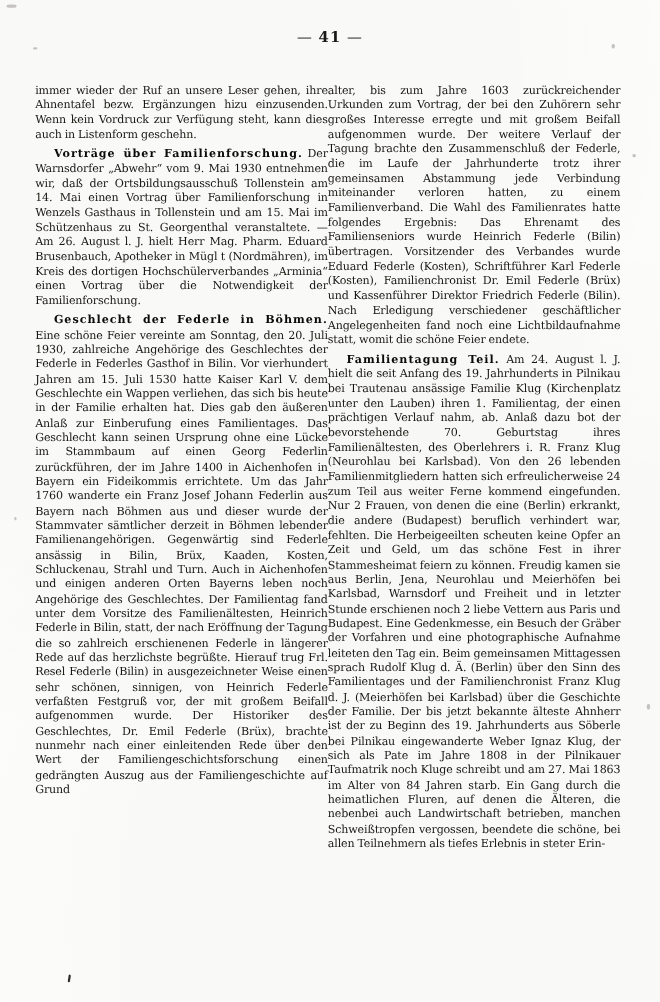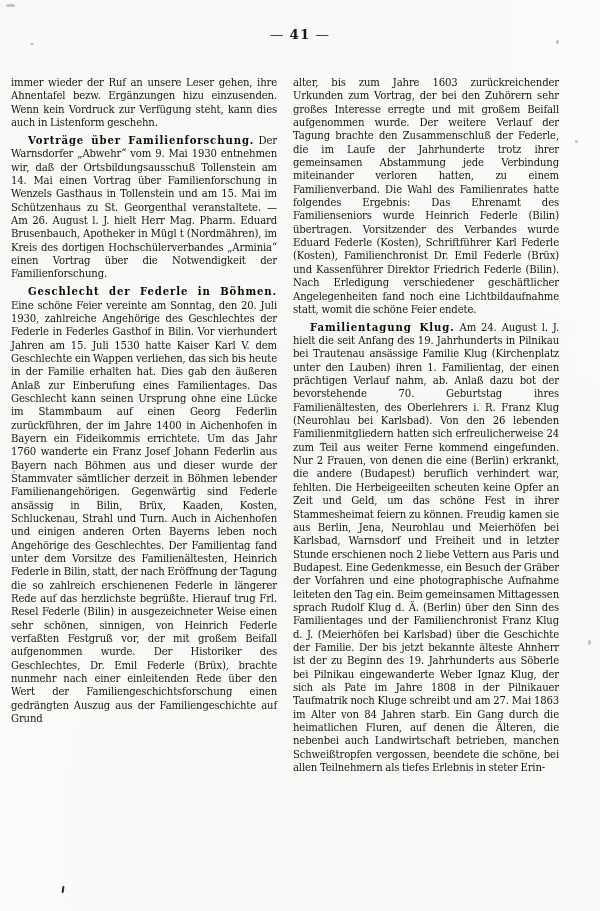--- a/index.html
+++ b/index.html
@@ -49,25 +49,24 @@
   }
   .page-header .dash {
     font-weight: 400;
     padding: 0 5px;
     color: #272420;
   }
 
   .columns {
     position: absolute;
     top: 76px;
-    left: 11px;
+    left: 32px;
     width: 548px;
     height: 800px;
     display: flex;
-    gap: 16px;
   }
   .col {
     width: 266px;
     height: 100%;
   }
 
   
   .para {
     font-family: "DejaVu Serif", "Liberation Serif", serif;
     font-size: 10.1px;
@@ -148,21 +147,21 @@
 
     </div>
 
     <div class="col">
 
       <p class="para">
         <span>alter, bis zum Jahre 1603 zurückreichender Urkunden zum Vortrag, der bei den Zuhörern sehr großes Interesse erregte und mit großem Beifall aufgenommen wurde. Der weitere Verlauf der Tagung brachte den Zusammenschluß der Federle, die im Laufe der Jahrhunderte trotz ihrer gemeinsamen Abstammung jede Verbindung miteinander verloren hatten, zu einem Familienverband. Die Wahl des Familienrates hatte folgendes Ergebnis: Das Ehrenamt des Familienseniors wurde Heinrich Federle (Bilin) übertragen. Vorsitzender des Verbandes wurde Eduard Federle (Kosten), Schriftführer Karl Federle (Kosten), Familienchronist Dr. Emil Federle (Brüx) und Kassenführer Direktor Friedrich Federle (Bilin). Nach Erledigung verschiedener geschäftlicher Angelegenheiten fand noch eine Lichtbildaufnahme statt, womit die schöne Feier endete.</span>
       </p>
 
       <p class="para indent">
-        <b class="head">Familientagung Klug.</b>
+        <b class="head">Familientagung Teil.</b>
         <span>Am 24. August l. J. hielt die seit Anfang des 19. Jahrhunderts in Pilnikau bei Trautenau ansässige Familie Klug (Kirchenplatz unter den Lauben) ihren 1. Familientag, der einen prächtigen Verlauf nahm, ab. Anlaß dazu bot der bevorstehende 70. Geburtstag ihres Familienältesten, des Oberlehrers i. R. Franz Klug (Neurohlau bei Karlsbad). Von den 26 lebenden Familienmitgliedern hatten sich erfreulicherweise 24 zum Teil aus weiter Ferne kommend eingefunden. Nur 2 Frauen, von denen die eine (Berlin) erkrankt, die andere (Budapest) beruflich verhindert war, fehlten. Die Herbeigeeilten scheuten keine Opfer an Zeit und Geld, um das schöne Fest in ihrer Stammesheimat feiern zu können. Freudig kamen sie aus Berlin, Jena, Neurohlau und Meierhöfen bei Karlsbad, Warnsdorf und Freiheit und in letzter Stunde erschienen noch 2 liebe Vettern aus Paris und Budapest. Eine Gedenkmesse, ein Besuch der Gräber der Vorfahren und eine photographische Aufnahme leiteten den Tag ein. Beim gemeinsamen Mittagessen sprach Rudolf Klug d. Ä. (Berlin) über den Sinn des Familientages und der Familienchronist Franz Klug d. J. (Meierhöfen bei Karlsbad) über die Geschichte der Familie. Der bis jetzt bekannte älteste Ahnherr ist der zu Beginn des 19. Jahrhunderts aus Söberle bei Pilnikau eingewanderte Weber Ignaz Klug, der sich als Pate im Jahre 1808 in der Pilnikauer Taufmatrik noch Kluge schreibt und am 27. Mai 1863 im Alter von 84 Jahren starb. Ein Gang durch die heimatlichen Fluren, auf denen die Älteren, die nebenbei auch Landwirtschaft betrieben, manchen Schweißtropfen vergossen, beendete die schöne, bei allen Teilnehmern als tiefes Erlebnis in steter Erin-</span>
       </p>
 
     </div>
   </div>
 
   <div class="stray-mark"></div>
 
 </div>
 

